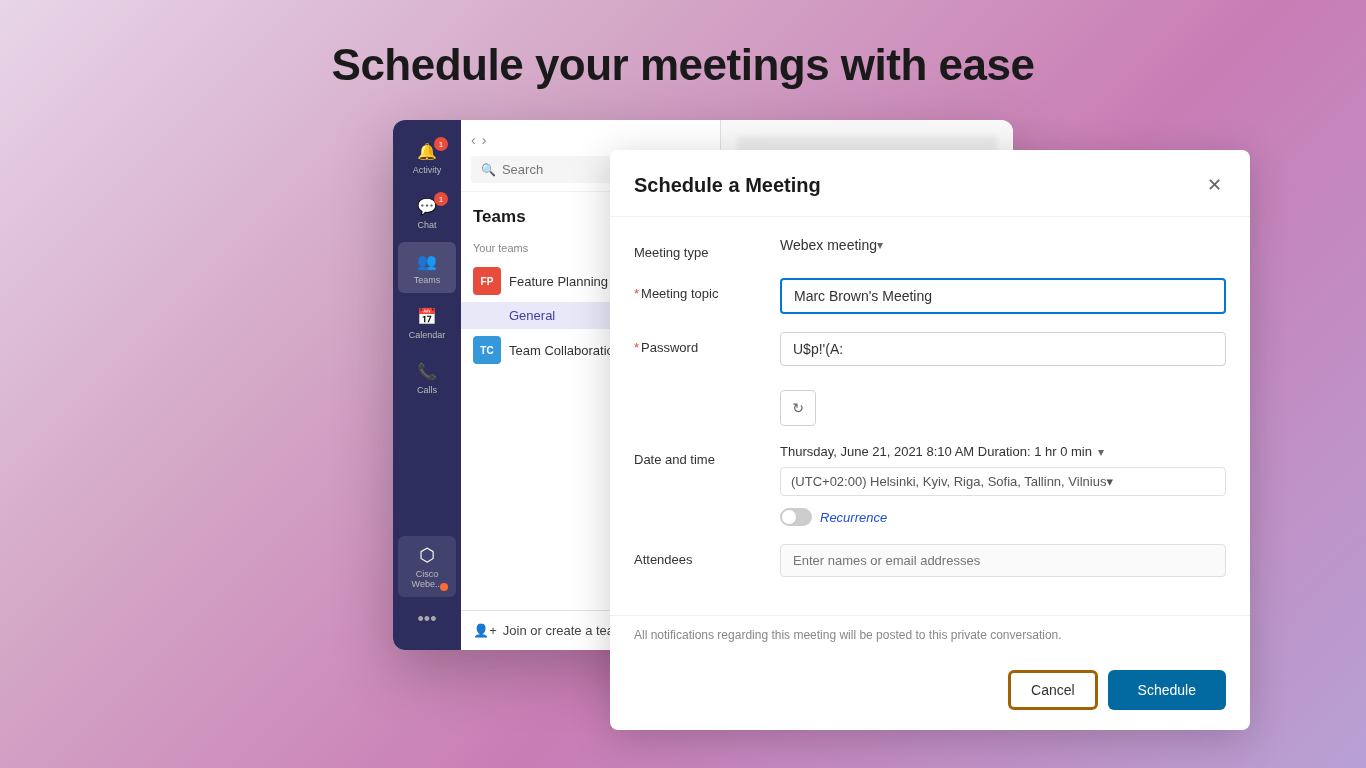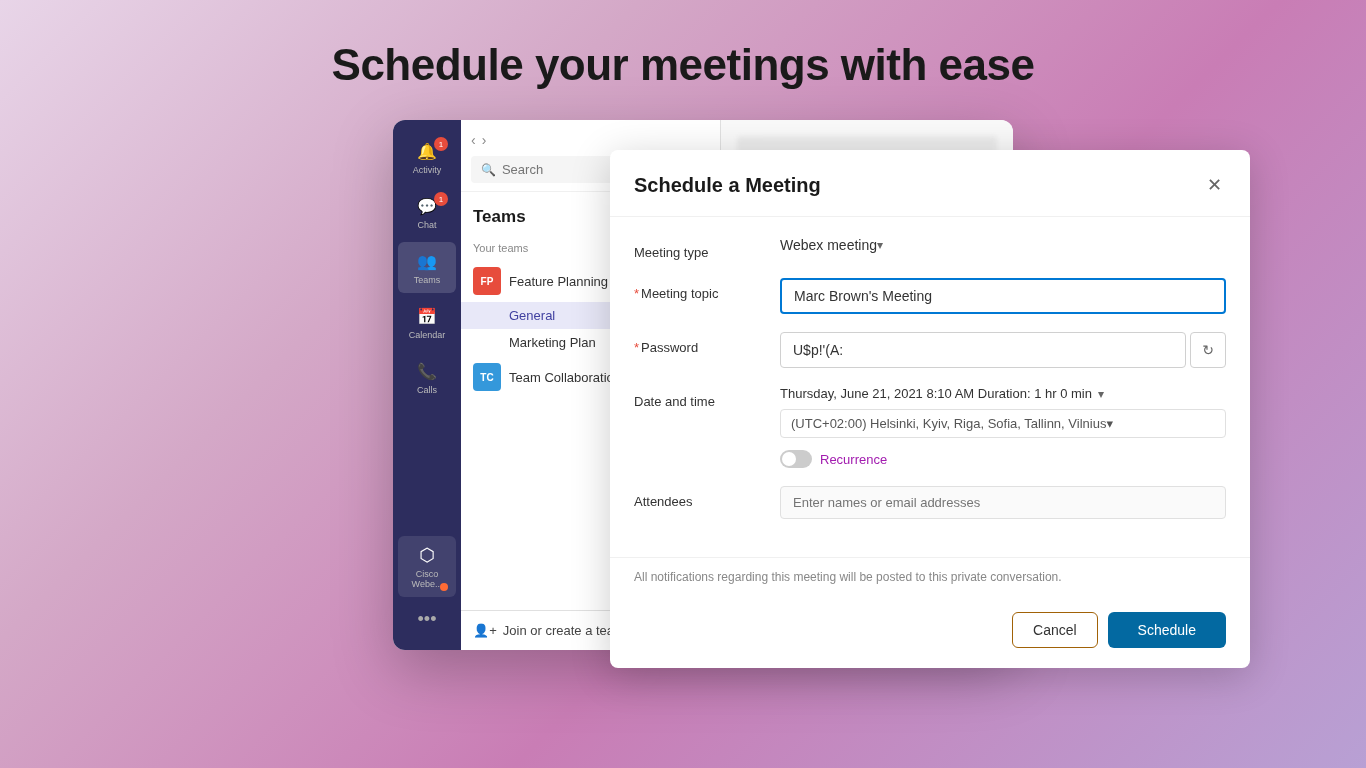--- a/index.html
+++ b/index.html
@@ -406,21 +406,22 @@
       color: #333;
       outline: none;
     }
 
     .form-input.topic-input {
       border: 2px solid #0078d4;
     }
 
     .password-row {
       display: flex;
-      gap: 4px;
+      gap: 24px;
+      flex-direction: column;
     }
 
     .password-input {
       flex: 1;
       padding: 8px 12px;
       border: 1px solid #d0d0d0;
       border-radius: 4px;
       font-size: 14px;
       color: #333;
       outline: none;
@@ -494,21 +495,22 @@
       left: 2px;
       top: 2px;
       width: 14px;
       height: 14px;
       background: white;
       border-radius: 50%;
     }
 
     .recurrence-label {
       font-size: 13px;
-      color: #a21caf;
+      color: #1d4ed8;
+      font-style: italic;
     }
 
     .attendees-input {
       width: 100%;
       padding: 8px 12px;
       border: 1px solid #e0e0e0;
       border-radius: 4px;
       font-size: 13px;
       color: #999;
       background: #fafafa;
@@ -524,21 +526,21 @@
 
     .modal-footer {
       display: flex;
       justify-content: flex-end;
       gap: 10px;
       padding: 12px 24px 20px;
     }
 
     .btn-cancel {
       padding: 9px 20px;
-      border: 1px solid #a16207;
+      border: 3px solid #a16207;
       border-radius: 6px;
       background: white;
       font-size: 14px;
       color: #333;
       cursor: pointer;
     }
 
     .btn-schedule {
       padding: 9px 30px;
       border: none;
@@ -621,23 +623,20 @@
         <div class="team-item">
           <div class="team-avatar" style="background:#e74c3c;">FP</div>
           <span class="team-name">Feature Planning</span>
           <span class="team-more">•••</span>
         </div>
 
         <div class="channel-item active">
           <span class="channel-name">General</span>
         </div>
 
-        <div class="channel-item">
-          <span class="channel-name">Marketing Plan</span>
-        </div>
 
 
         <div class="team-item">
           <div class="team-avatar" style="background:#3498db;">TC</div>
           <span class="team-name">Team Collaboration</span>
           <span class="team-more">•••</span>
         </div>
 
         <div class="sidebar-bottom">
           <div class="join-team-btn">

